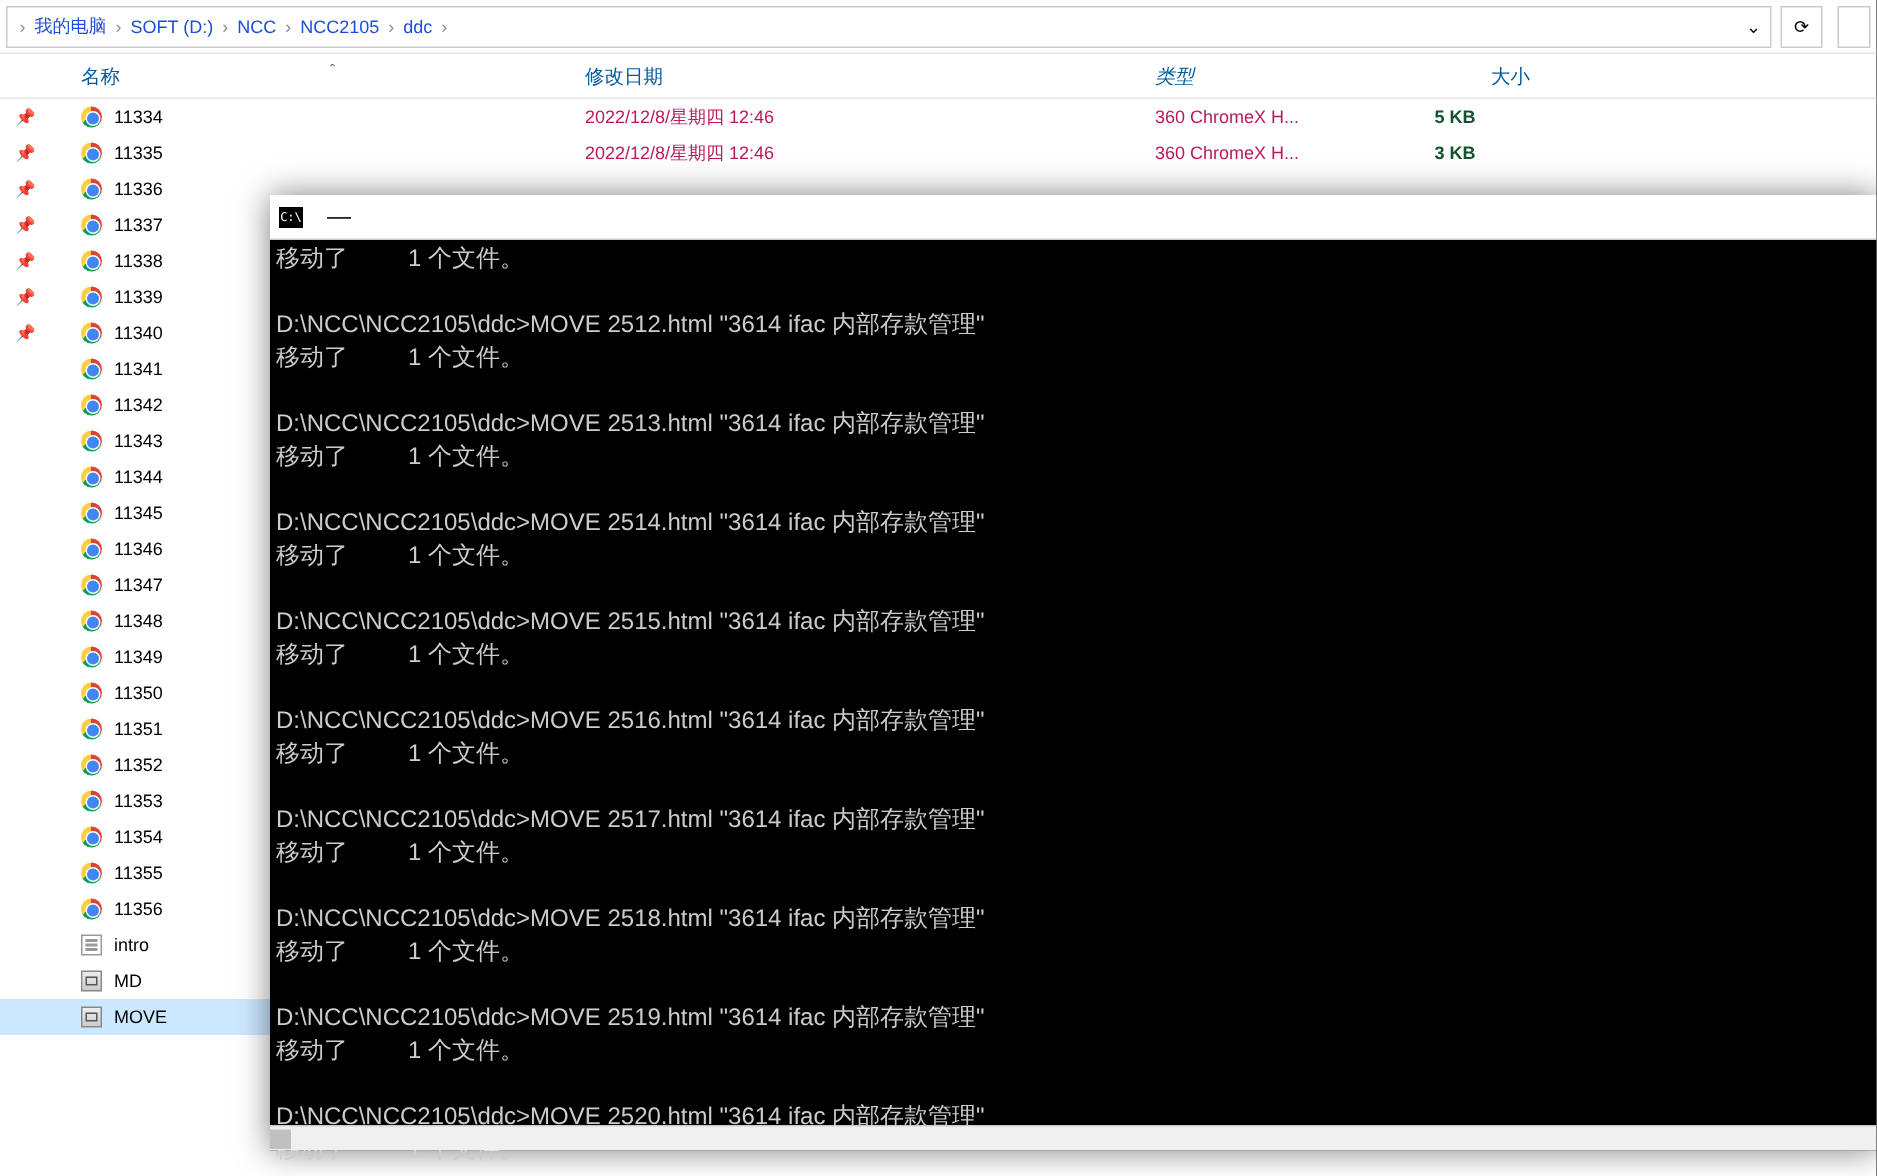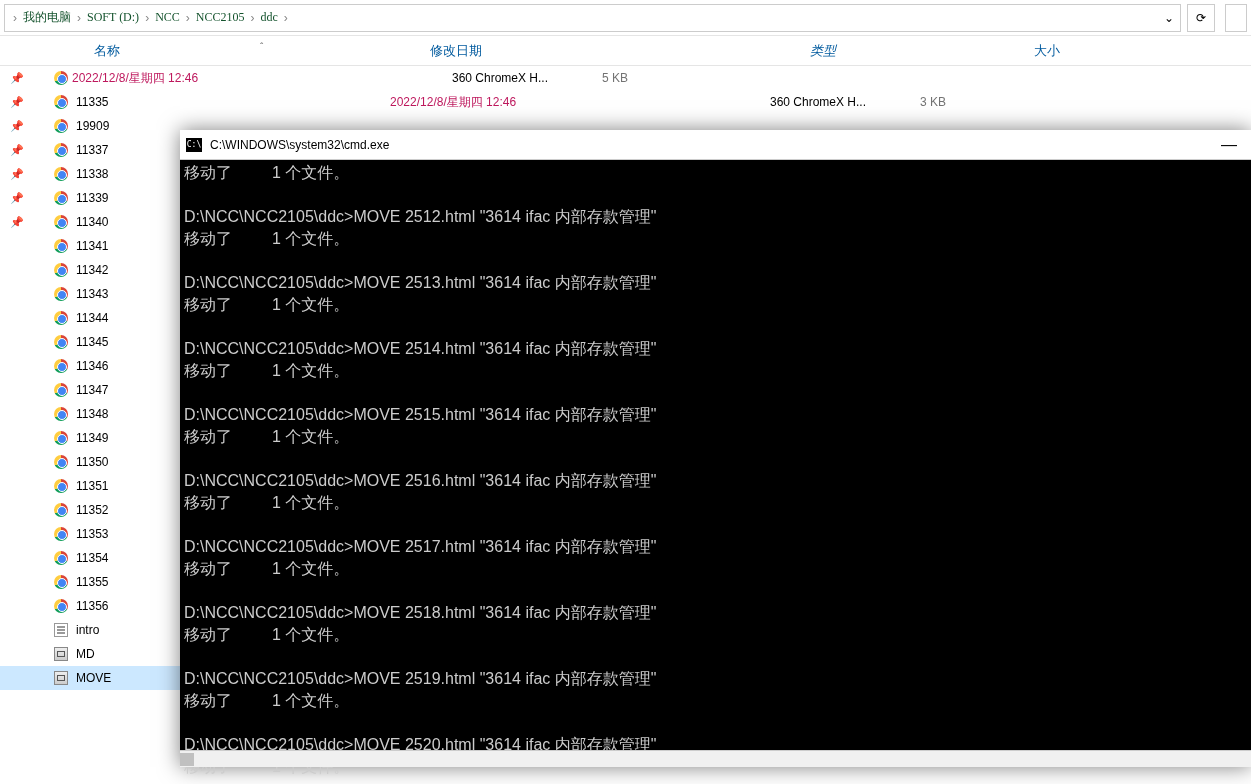--- a/index.html
+++ b/index.html
@@ -1,48 +1,48 @@
 <!DOCTYPE html>
 <html><head>
 <meta charset="utf-8">
 <style>
 * { margin: 0; padding: 0; box-sizing: border-box; font-family: "Segoe UI", "Microsoft YaHei", sans-serif; }
 body { font-size: 12px; background: #fff; width: 1251px; height: 784px; overflow: hidden; position: relative; }
 
 .breadcrumb-bar { display: flex; align-items: center; height: 36px; border-bottom: 1px solid #e5e5e5; padding: 0 4px; }
 .breadcrumb { display: flex; align-items: center; flex: 1; border: 1px solid #ccc; height: 28px; padding: 0 6px; background: #fff; margin-right: 6px; }
-.crumb { padding: 0 4px; color: #14532d; cursor: pointer; font-family: Liberation Serif, serif; }
+.crumb { padding: 0 4px; color: #1d4ed8; cursor: pointer; }
 .crumb-sep { color: #888; padding: 0 2px; }
 .bc-btn { width: 28px; height: 28px; border: 1px solid #ccc; display: flex; align-items: center; justify-content: center; cursor: pointer; margin-right: 6px; }
 .bc-spacer { flex: 1; }
 .dash-box { width: 22px; height: 28px; border: 1px solid #ccc; margin-left: 4px; }
 
 .columns-header { display: flex; align-items: center; height: 30px; border-bottom: 1px solid #e5e5e5; color: #005a9e; font-size: 13px; }
 .pin-col { width: 50px; display: flex; justify-content: center; }
-.name-col { width: 340px; padding-left: 4px; margin-left: 40px; }
+.name-col { width: 340px; padding-left: 4px; }
 .date-col { width: 380px; }
 .type-col { width: 150px; font-style: italic; }
 .size-col { width: 100px; text-align: right; }
 .sort-ind { display: inline-block; margin-left: 140px; color: #666; font-size: 10px; vertical-align: top; }
 
 .file-area { position: relative; height: calc(784px - 36px - 30px); overflow: hidden; }
 .file-row { display: flex; align-items: center; height: 24px; }
 .file-row.selected { background: #cce8ff; }
 .pin-cell { width: 50px; display: flex; justify-content: flex-start; padding-left: 10px; color: #666; font-size: 11px; }
 .icon-cell { width: 22px; display: flex; align-items: center; justify-content: center; }
 .chrome-icon { width: 14px; height: 14px; border-radius: 50%; background: conic-gradient(#db4437 0 120deg, #0f9d58 120deg 240deg, #ffcd40 240deg 360deg); position: relative; }
 .chrome-icon::after { content:""; position:absolute; top:3px; left:3px; width:8px; height:8px; border-radius:50%; background:#4285f4; border:1px solid #fff; }
 .txt-icon { width: 14px; height: 14px; background: #fff; border: 1px solid #999; position: relative; }
 .txt-icon::before { content:""; position:absolute; top:2px; left:2px; right:2px; height:2px; background:#999; box-shadow: 0 3px 0 #999, 0 6px 0 #999; }
 .bat-icon { width: 14px; height: 14px; background: linear-gradient(#eee,#ccc); border: 1px solid #888; position: relative; }
 .bat-icon::after { content:""; position:absolute; top:3px; left:2px; width:6px; height:4px; border:1px solid #555; }
 .name-cell { width: 318px; padding-left: 4px; color: #000; }
 .date-cell { width: 380px; color: #be185d; }
-.type-cell { width: 150px; color: #000000; white-space: nowrap; overflow: hidden; text-overflow: ellipsis; }
-.size-cell { width: 100px; color: #737373; text-align: left; }
+.type-cell { width: 150px; color: #be185d; white-space: nowrap; overflow: hidden; text-overflow: ellipsis; }
+.size-cell { width: 100px; color: #14532d; text-align: center; font-weight: bold; }
 
 .cmd-window { position: absolute; top: 130px; left: 180px; right: 0; bottom: 17px; background: #000; color: #ccc; font-family: "NSimSun","SimSun","Consolas",monospace; font-size: 16px; box-shadow: 0 0 20px rgba(0,0,0,0.5); z-index: 10; }
 .cmd-title { height: 30px; background: #fff; color: #000; display: flex; align-items: center; padding: 0 6px; border-bottom: 1px solid #ccc; font-family: "Segoe UI", sans-serif; font-size: 12px; }
 .cmd-title-icon { width: 16px; height: 14px; background: #000; margin-right: 8px; position: relative; display:inline-flex; align-items:center; justify-content:center; color:#fff; font-size:8px; font-family: monospace; }
 .cmd-title-text { flex: 1; }
 .cmd-min { font-size: 16px; color: #000; padding: 0 8px; }
 .cmd-body { padding: 2px 4px; line-height: 22px; white-space: pre; overflow: hidden; }
 .cmd-scrollbar { position: absolute; left: 0; right: 0; bottom: 0; height: 17px; background: #f0f0f0; border-top: 1px solid #ccc; }
 .cmd-thumb { position:absolute; left:0; top:2px; width:14px; height:13px; background:#c0c0c0; }
 </style>
@@ -78,40 +78,41 @@
   <div class="type-col">类型</div>
   <div class="size-col">大小</div>
 </div>
 
 <div class="file-area" id="file-area">
     <div class="file-row">
       <div class="pin-cell">📌</div>
       <div class="icon-cell">
         <div class="chrome-icon"></div>
       </div>
+      <div class="name-cell">11334</div>
       <div class="date-cell">2022/12/8/星期四 12:46</div>
       <div class="type-cell">360 ChromeX H...</div>
       <div class="size-cell">5 KB</div>
     </div>
     <div class="file-row">
       <div class="pin-cell">📌</div>
       <div class="icon-cell">
         <div class="chrome-icon"></div>
       </div>
       <div class="name-cell">11335</div>
       <div class="date-cell">2022/12/8/星期四 12:46</div>
       <div class="type-cell">360 ChromeX H...</div>
       <div class="size-cell">3 KB</div>
     </div>
     <div class="file-row">
       <div class="pin-cell">📌</div>
       <div class="icon-cell">
         <div class="chrome-icon"></div>
       </div>
-      <div class="name-cell">19909</div>
+      <div class="name-cell">11336</div>
       <div class="date-cell"></div>
       <div class="type-cell"></div>
       <div class="size-cell"></div>
     </div>
     <div class="file-row">
       <div class="pin-cell">📌</div>
       <div class="icon-cell">
         <div class="chrome-icon"></div>
       </div>
       <div class="name-cell">11337</div>
@@ -337,21 +338,20 @@
       <div class="name-cell">MOVE</div>
       <div class="date-cell">2022/12/8/星期四 13:39</div>
       <div class="type-cell">Windows 批处理...</div>
       <div class="size-cell">368 KB</div>
     </div>
   </div>
 
 <div class="cmd-window">
   <div class="cmd-title">
     <span class="cmd-title-icon">C:\</span>
-    <span class="cmd-title-text">C:\WINDOWS\system32\cmd.exe</span>
     <span class="cmd-min">—</span>
   </div>
   <div class="cmd-body" id="cmd-body">移动了         1 个文件。
 
 D:\NCC\NCC2105\ddc&gt;MOVE 2512.html "3614 ifac 内部存款管理"
 移动了         1 个文件。
 
 D:\NCC\NCC2105\ddc&gt;MOVE 2513.html "3614 ifac 内部存款管理"
 移动了         1 个文件。
 

